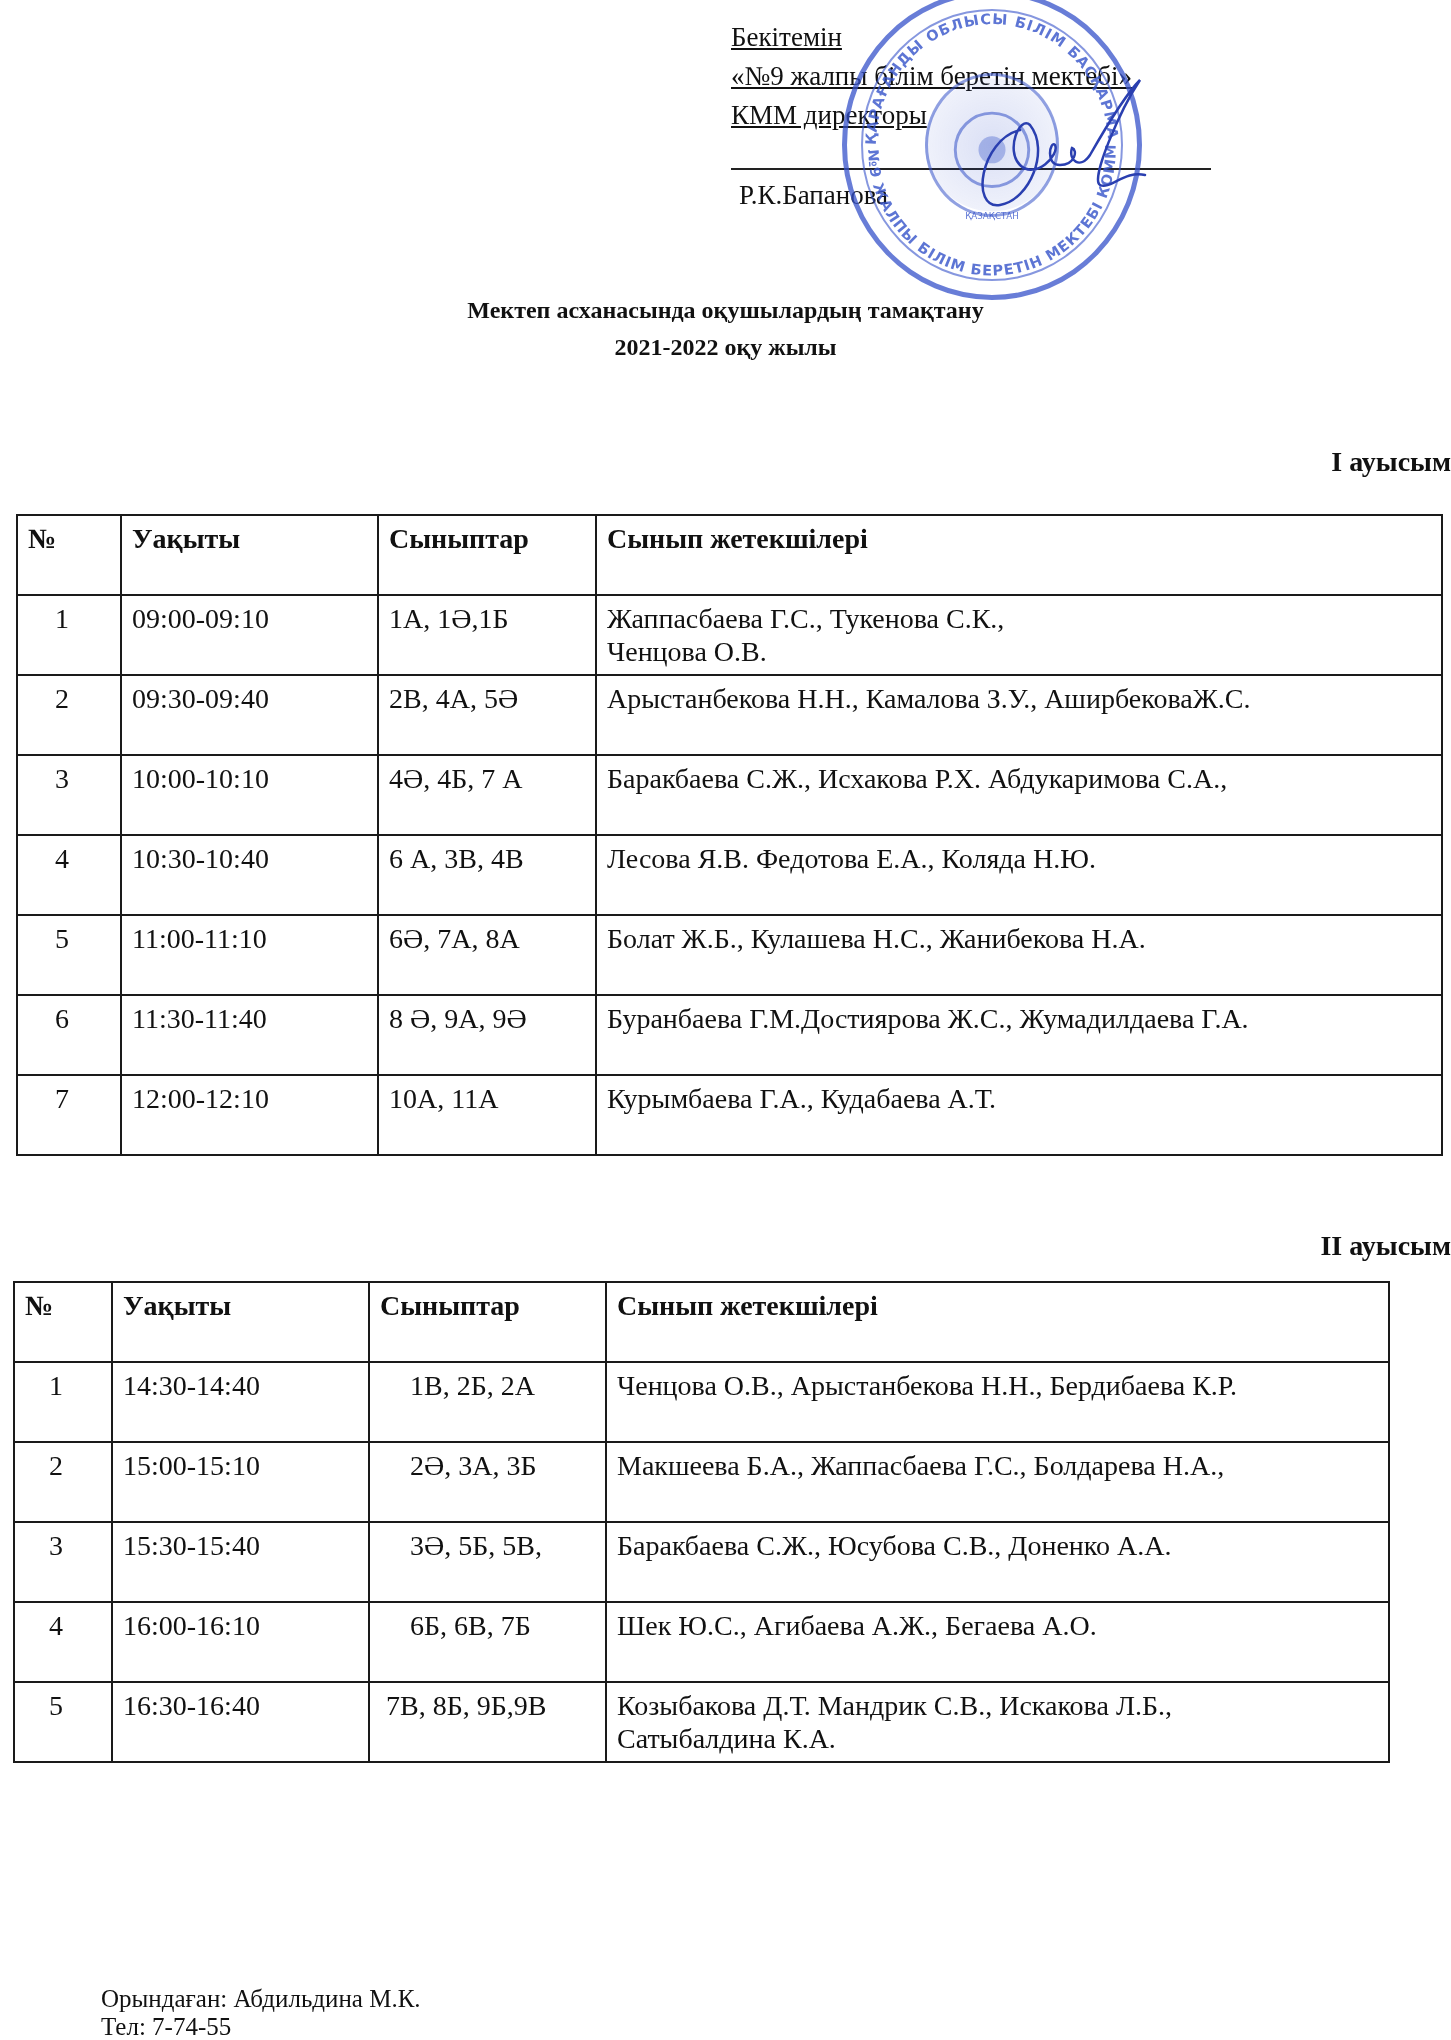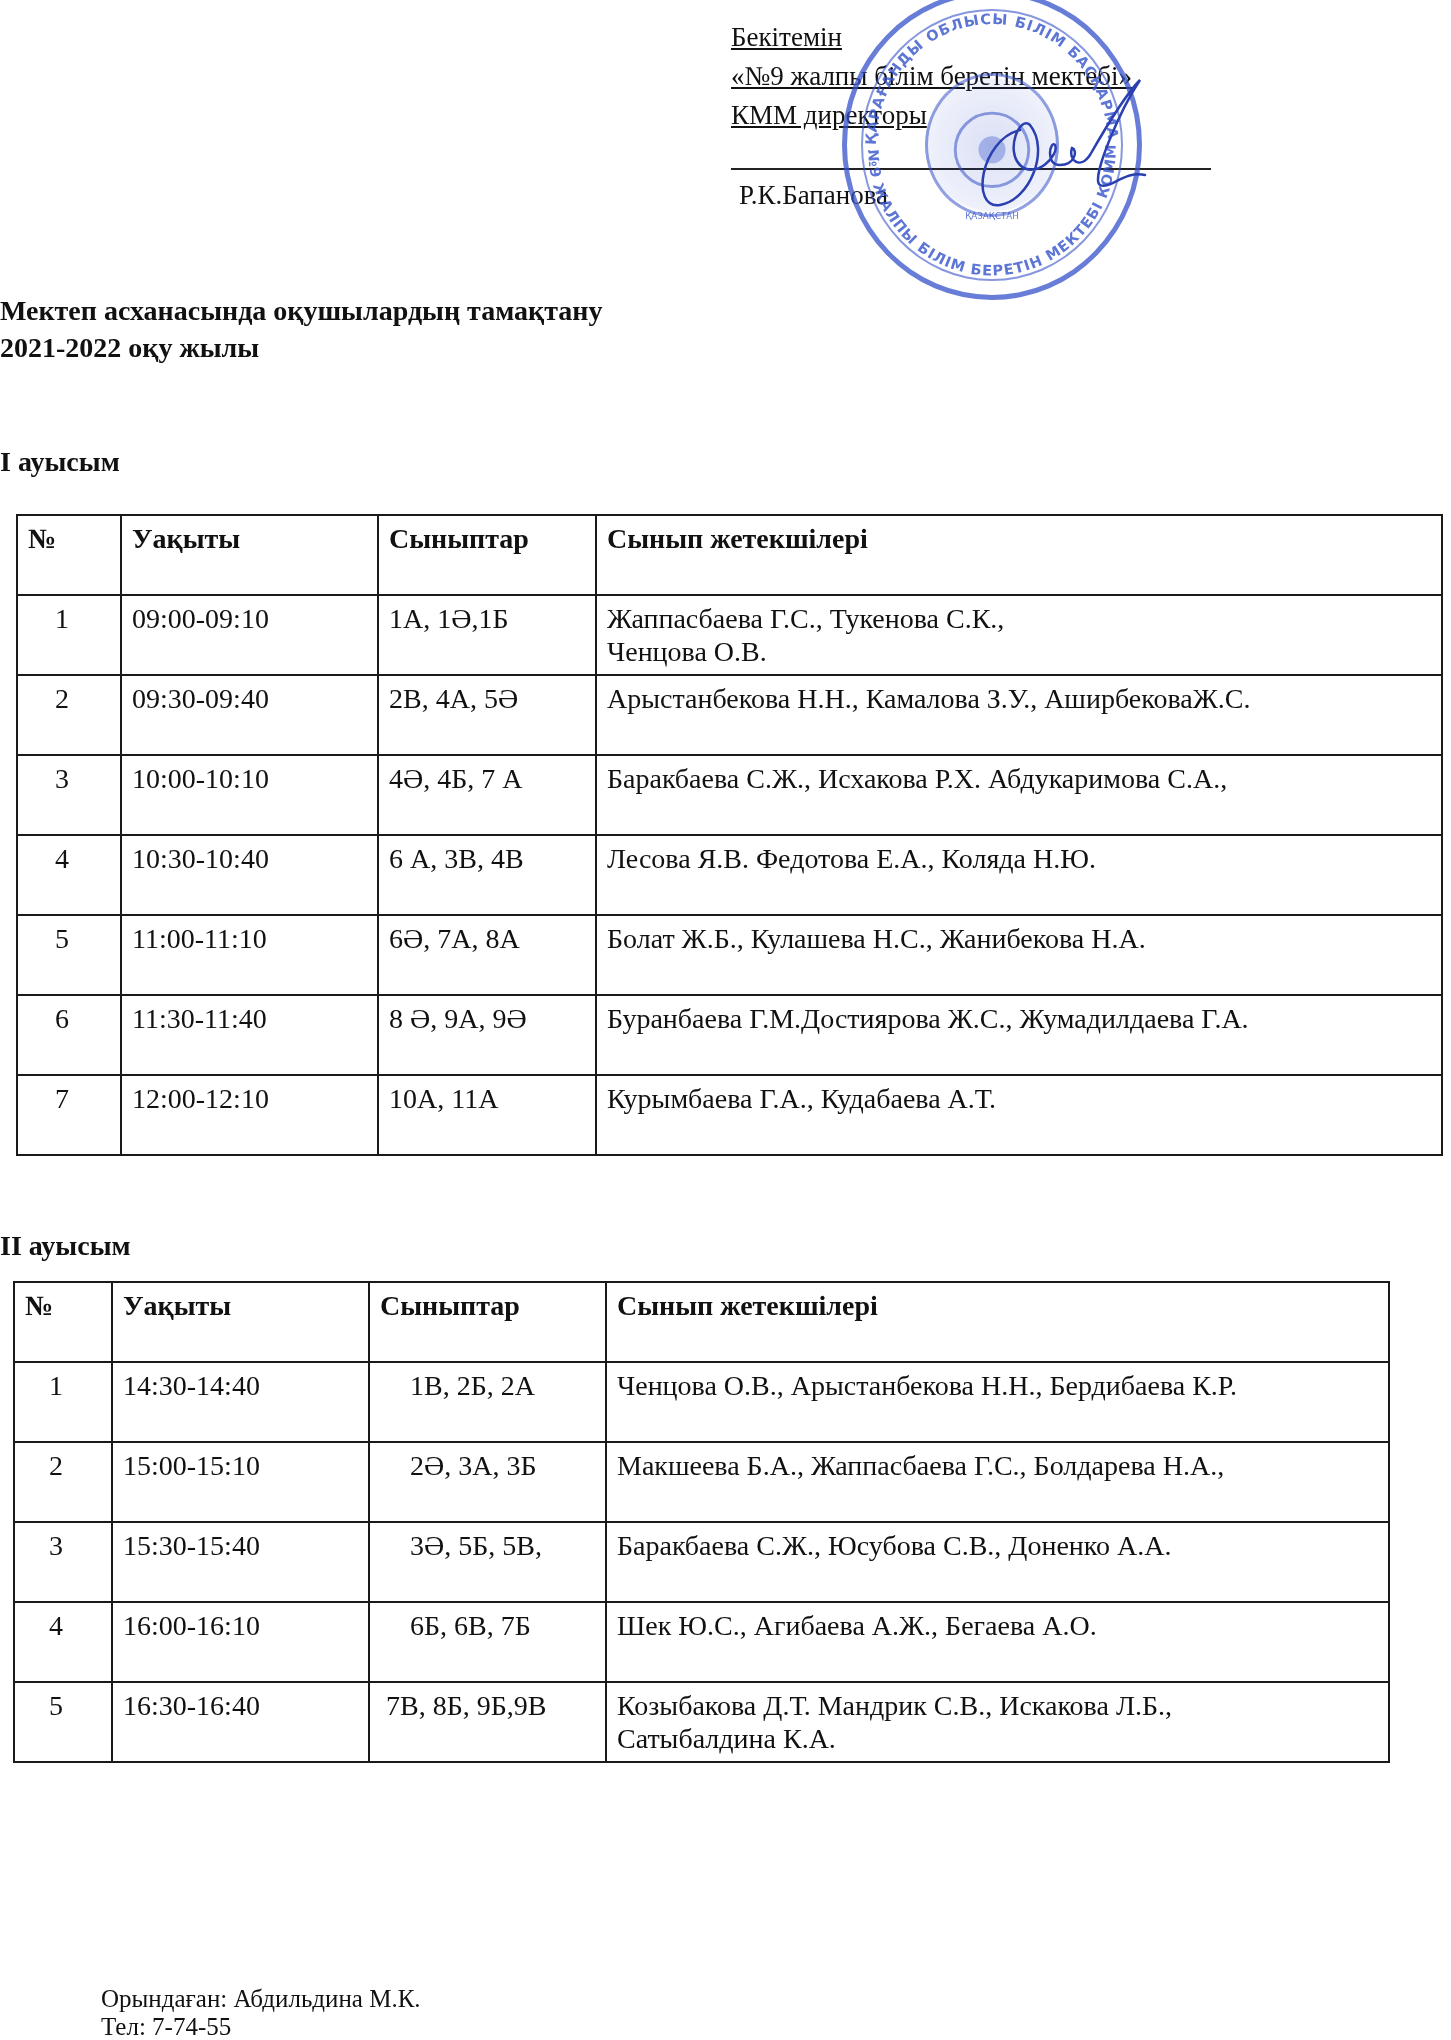--- a/index.html
+++ b/index.html
@@ -32,24 +32,24 @@
     content: ""; position: absolute; inset: 78px; border-radius: 50%;
     border: 3px solid rgba(53, 82, 201, 0.55);
     background: radial-gradient(circle, rgba(53,82,201,0.18) 0%, rgba(53,82,201,0.08) 70%, transparent 71%);
   }
   .stamp svg { position: absolute; inset: 0; width: 100%; height: 100%; }
   .stamp-text { font-family: "DejaVu Sans", sans-serif; font-size: 15px; font-weight: bold; fill: rgba(53,82,201,0.8); letter-spacing: 1px; }
   .signature { position: absolute; left: 960px; top: 70px; width: 200px; height: 150px; pointer-events: none; }
 
   .title-block {
     position: absolute; left: 0; width: 1451px; top: 292px;
-    text-align: left; font-weight: bold; font-size: 28px; line-height: 37px;
+    text-align: center; font-weight: bold; font-size: 24px; line-height: 37px;
   }
   .shift-title {
-    position: absolute; left: 0; width: 1451px; text-align: left;
+    position: absolute; left: 0; width: 1451px; text-align: right;
     font-weight: bold; font-size: 28px;
   }
   .shift1 { top: 446px; }
   .shift2 { top: 1230px; }
 
   table.sched {
     position: absolute; border-collapse: collapse; table-layout: fixed;
     font-size: 28px;
   }
   table.sched td, table.sched th {

